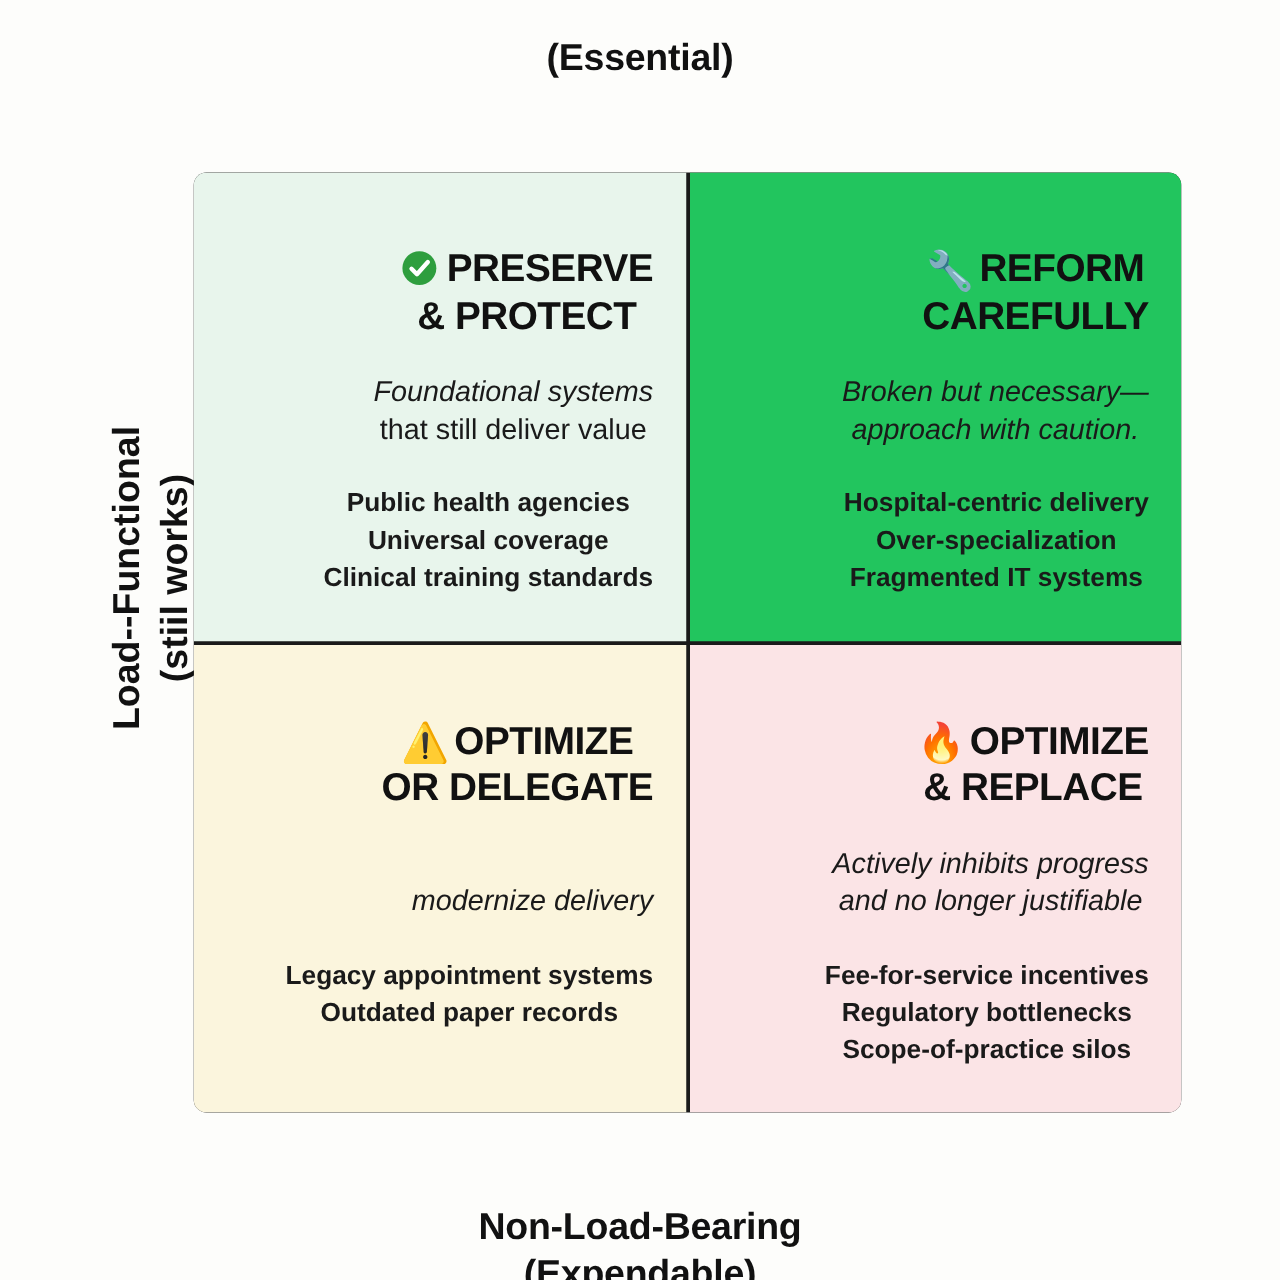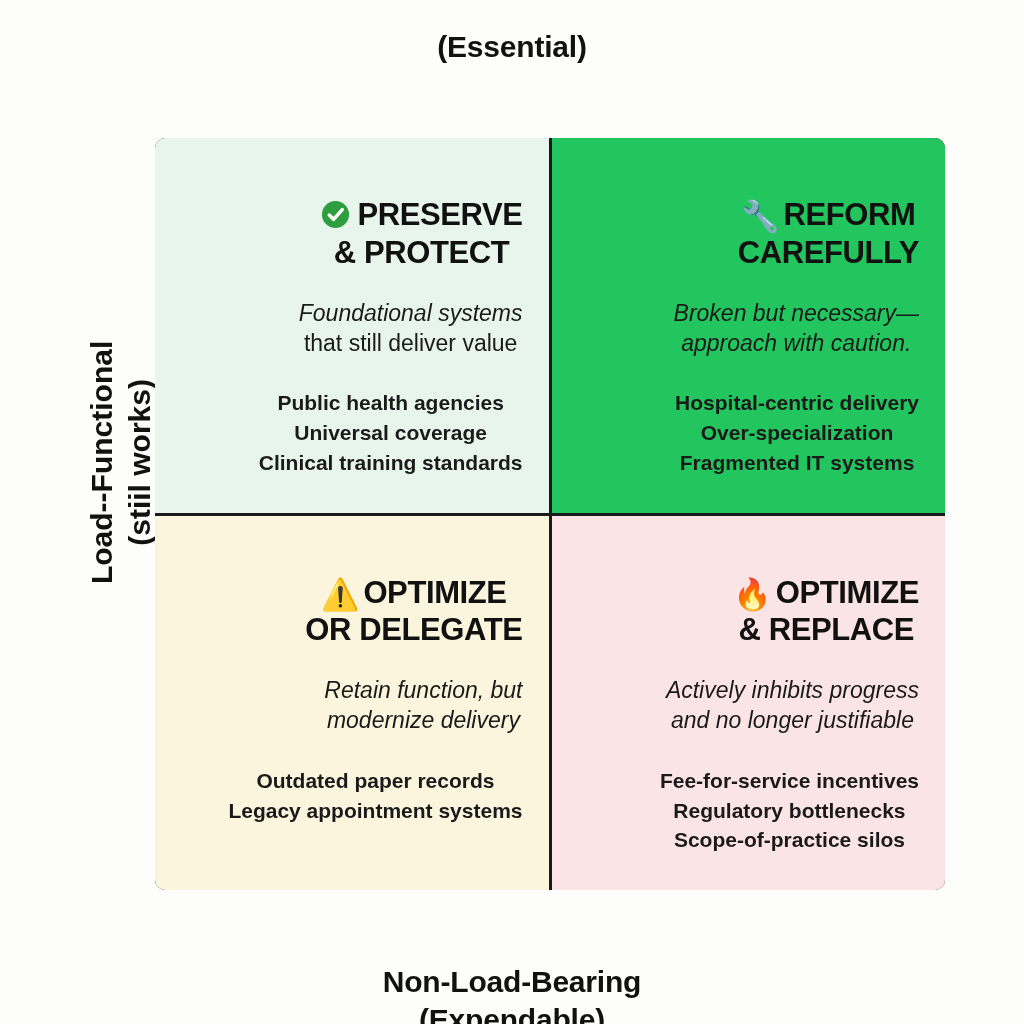--- a/index.html
+++ b/index.html
@@ -185,26 +185,26 @@
       <li>Fragmented IT systems</li>
     </ul>
   </div>
 
   <div class="quadrant q-optimize">
     <div class="q-title">
       <span class="q-icon">⚠️</span><span>OPTIMIZE</span><br>
       <span>OR DELEGATE</span>
     </div>
     <div class="q-desc">
-      <span>Retain function, but</span><br>
+      <br>
       <span>modernize delivery</span>
     </div>
     <ul class="q-items">
+      <li>Legacy appointment systems</li>
       <li>Outdated paper records</li>
-      <li>Legacy appointment systems</li>
     </ul>
   </div>
 
   <div class="quadrant q-challenge">
     <div class="q-title">
       <span class="q-icon">🔥</span><span>OPTIMIZE</span><br>
       <span>&amp; REPLACE</span>
     </div>
     <div class="q-desc">
       <span>Actively inhibits progress</span><br>

